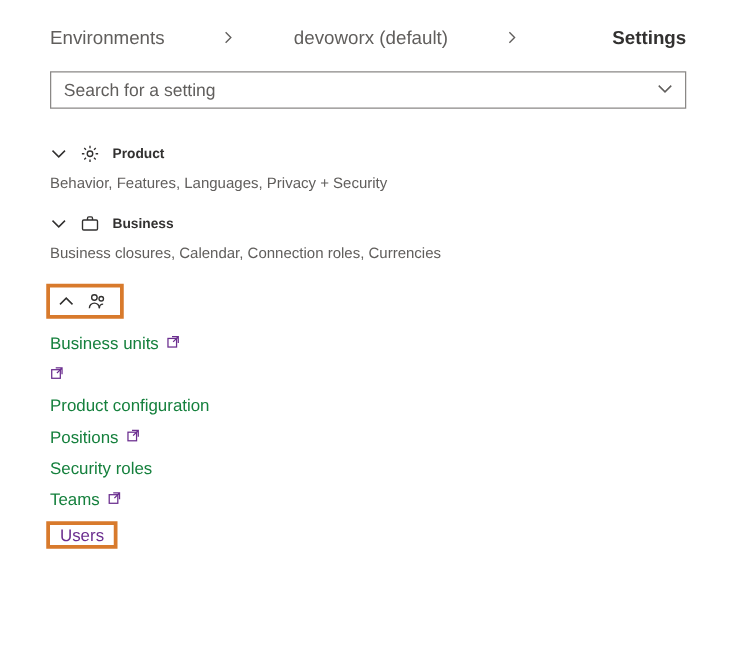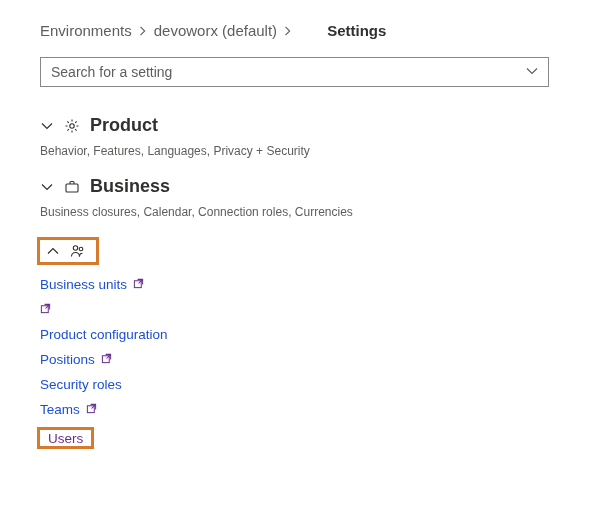--- a/index.html
+++ b/index.html
@@ -11,20 +11,21 @@
       padding: 22px 40px;
       width: 589px;
     }
     .breadcrumb {
       display: flex;
       align-items: center;
       gap: 6px;
       margin-bottom: 18px;
       font-size: 15px;
       color: #605e5c;
+      justify-content: space-between;
     }
     .breadcrumb .sep svg { width: 10px; height: 10px; }
     .breadcrumb .current { font-weight: 600; color: #323130; margin-left: 28px; }
     .search-box {
       border: 1px solid #8a8886;
       display: flex;
       align-items: center;
       padding: 6px 10px;
       margin-bottom: 28px;
     }
@@ -42,21 +43,21 @@
     .section-header {
       display: flex;
       align-items: center;
       gap: 10px;
       margin-bottom: 8px;
       cursor: pointer;
     }
     .section-header .chevron { width: 14px; display:flex; align-items:center; justify-content:center; }
     .section-header .chevron svg { width: 12px; height: 12px; }
     .section-header .icon { display: flex; align-items: center; }
-    .section-header .title { font-weight: 600; font-size: 18px; color: #323130; }
+    .section-header .title { font-weight: 600; font-size: 11px; color: #323130; }
     .section-sub {
       color: #605e5c;
       font-size: 12px;
       margin-bottom: 16px;
     }
     .highlight-box {
       display: inline-flex;
       align-items: center;
       gap: 10px;
       border: 3px solid #d87a2c;
@@ -66,21 +67,21 @@
     .link-list {
       display: flex;
       flex-direction: column;
       gap: 10px;
       margin-top: 4px;
     }
     .link-item {
       display: inline-flex;
       align-items: center;
       gap: 6px;
-      color: #1d4ed8;
+      color: #15803d;
       font-size: 13.5px;
       cursor: pointer;
       width: fit-content;
     }
     .link-item .ext svg { width: 11px; height: 11px; }
     .users-highlight {
       border: 3px solid #d87a2c;
       padding: 0 8px;
       margin-left: -3px;
       width: fit-content;

